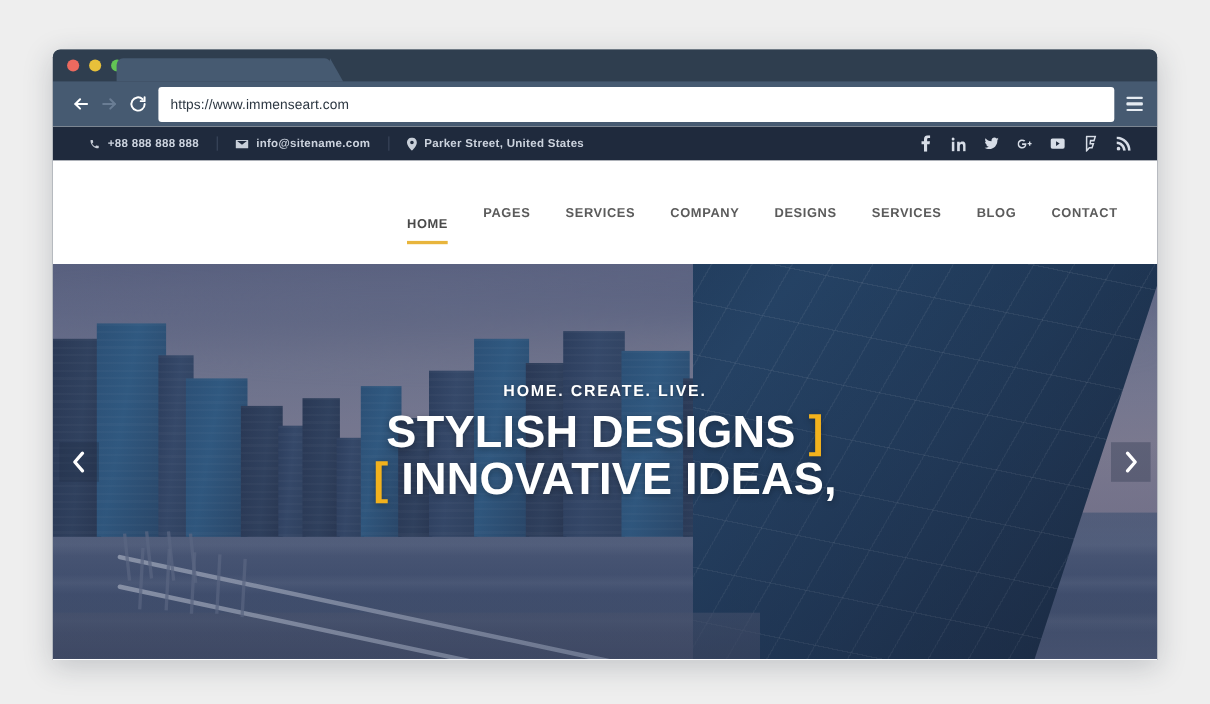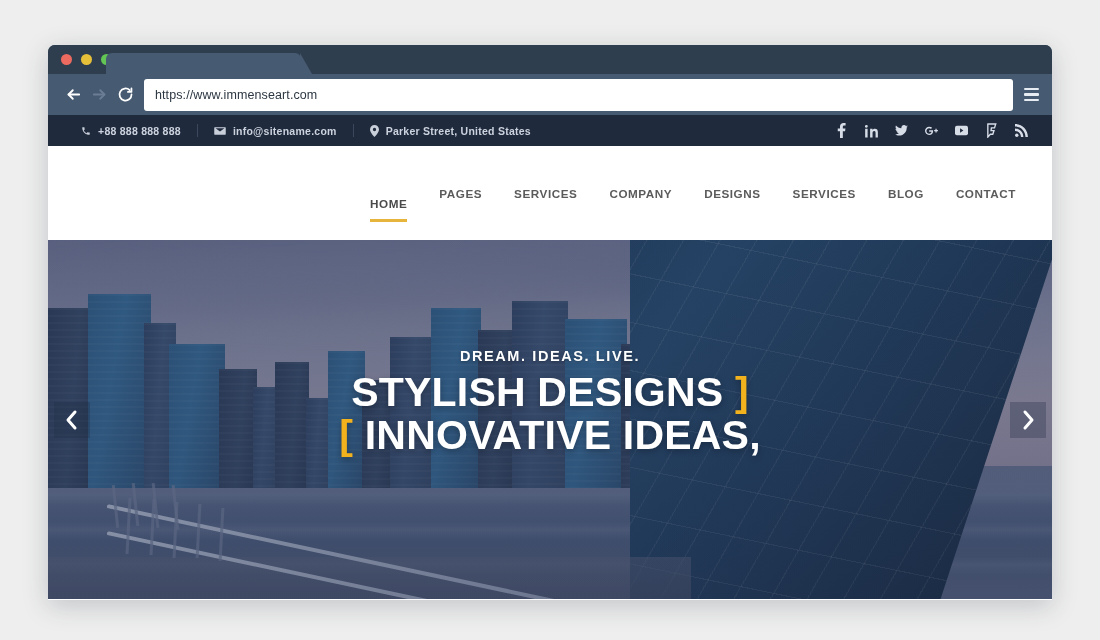--- a/index.html
+++ b/index.html
@@ -473,21 +473,21 @@
           <div class="rail-post" style="left:13%;  top:22%;  height:26%; transform:rotate(-6deg);"></div>
           <div class="rail-post" style="left:16%;  top:21%;  height:26%; transform:rotate(-6deg);"></div>
           <div class="rail-post" style="left:19%;  top:21%;  height:27%; transform:rotate(-6deg);"></div>
           <div class="rail-post" style="left:22%;  top:22%;  height:27%; transform:rotate(-6deg);"></div>
         </div>
 
         <div class="hero-veil"></div>
       </div>
 
       <div class="hero-content">
-        <div class="hero-kicker">DREAM. IDEAS. LIVE.</div>
+        <div class="hero-kicker">HOME. CREATE. LIVE.</div>
         <div class="hero-title">
           <div>
             <span>STYLISH DESIGNS</span>
             <span class="brk">]</span>
           </div>
           <div>
             <span class="brk">[</span>
             <span>INNOVATIVE IDEAS,</span>
           </div>
         </div>

